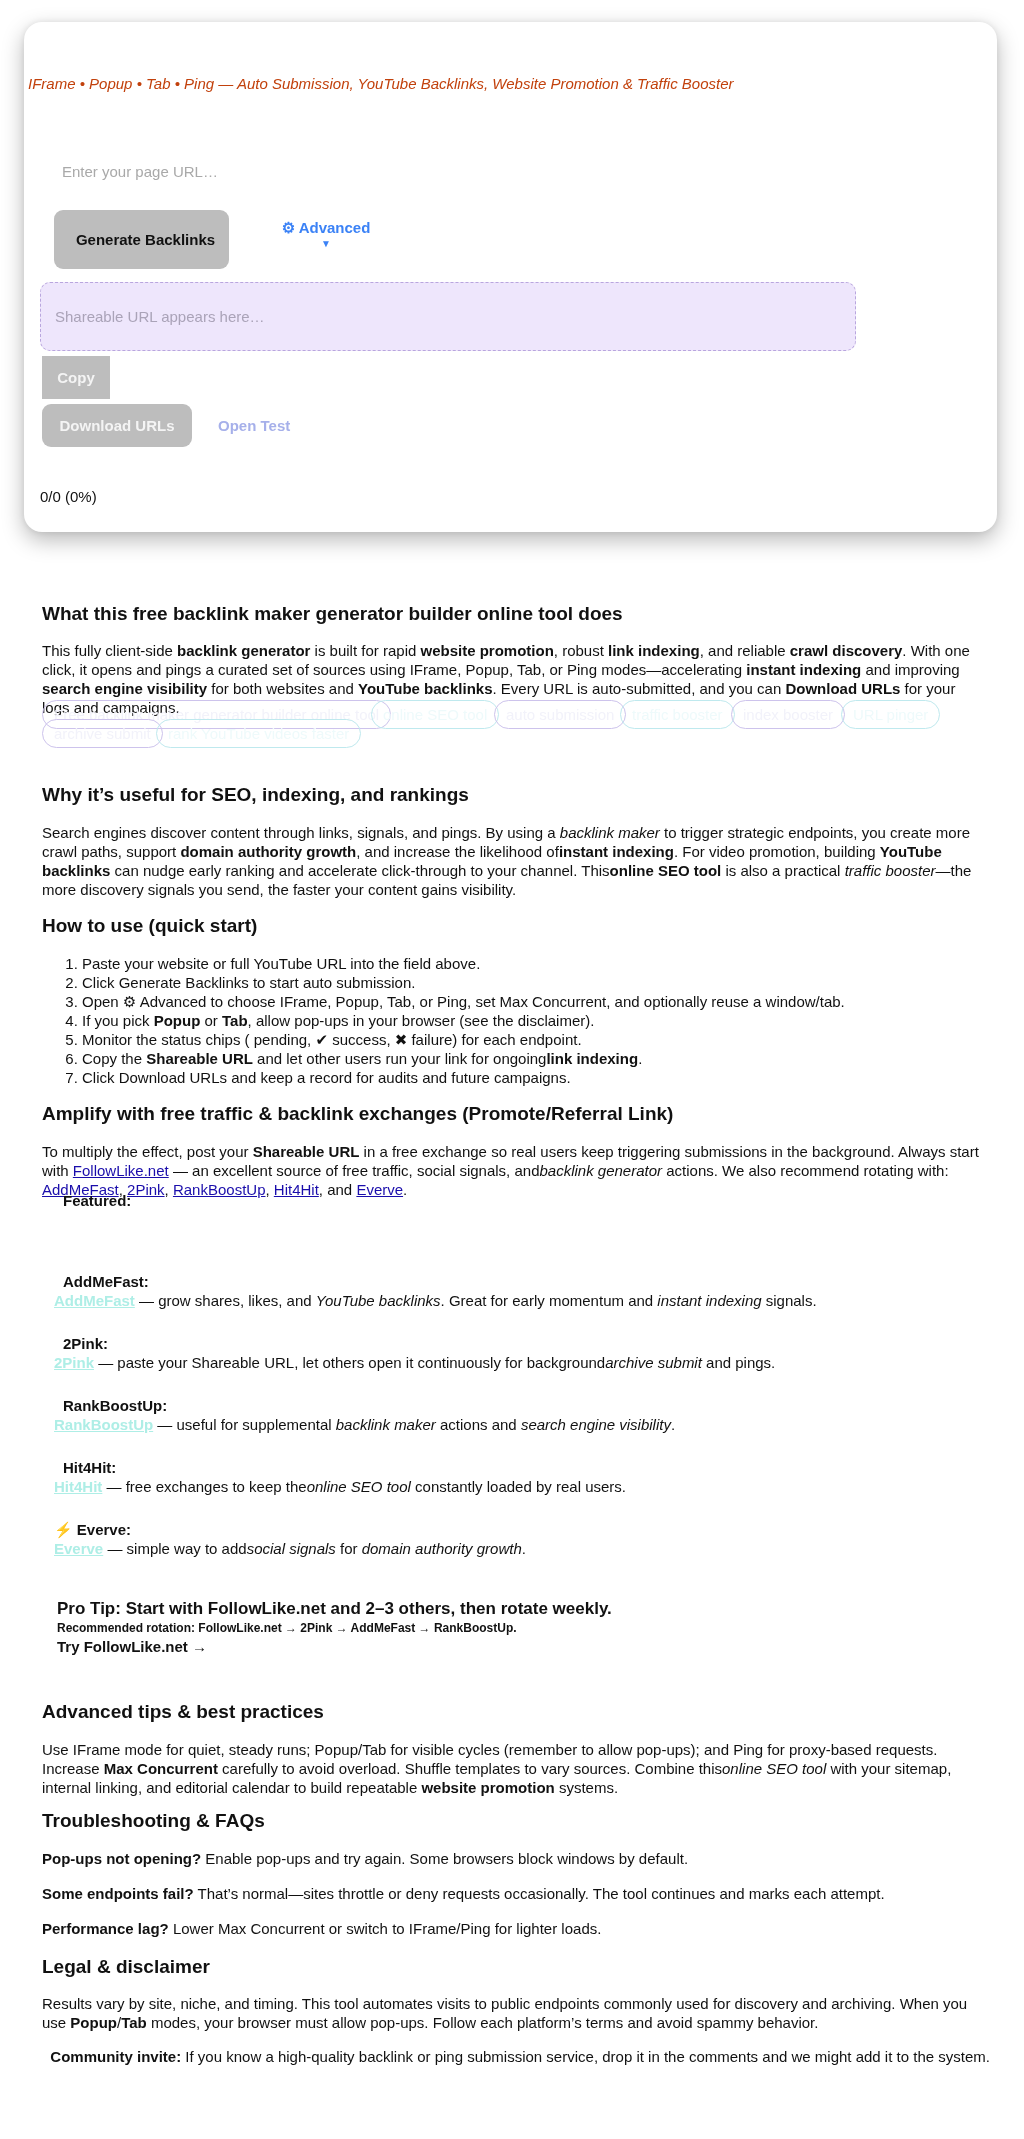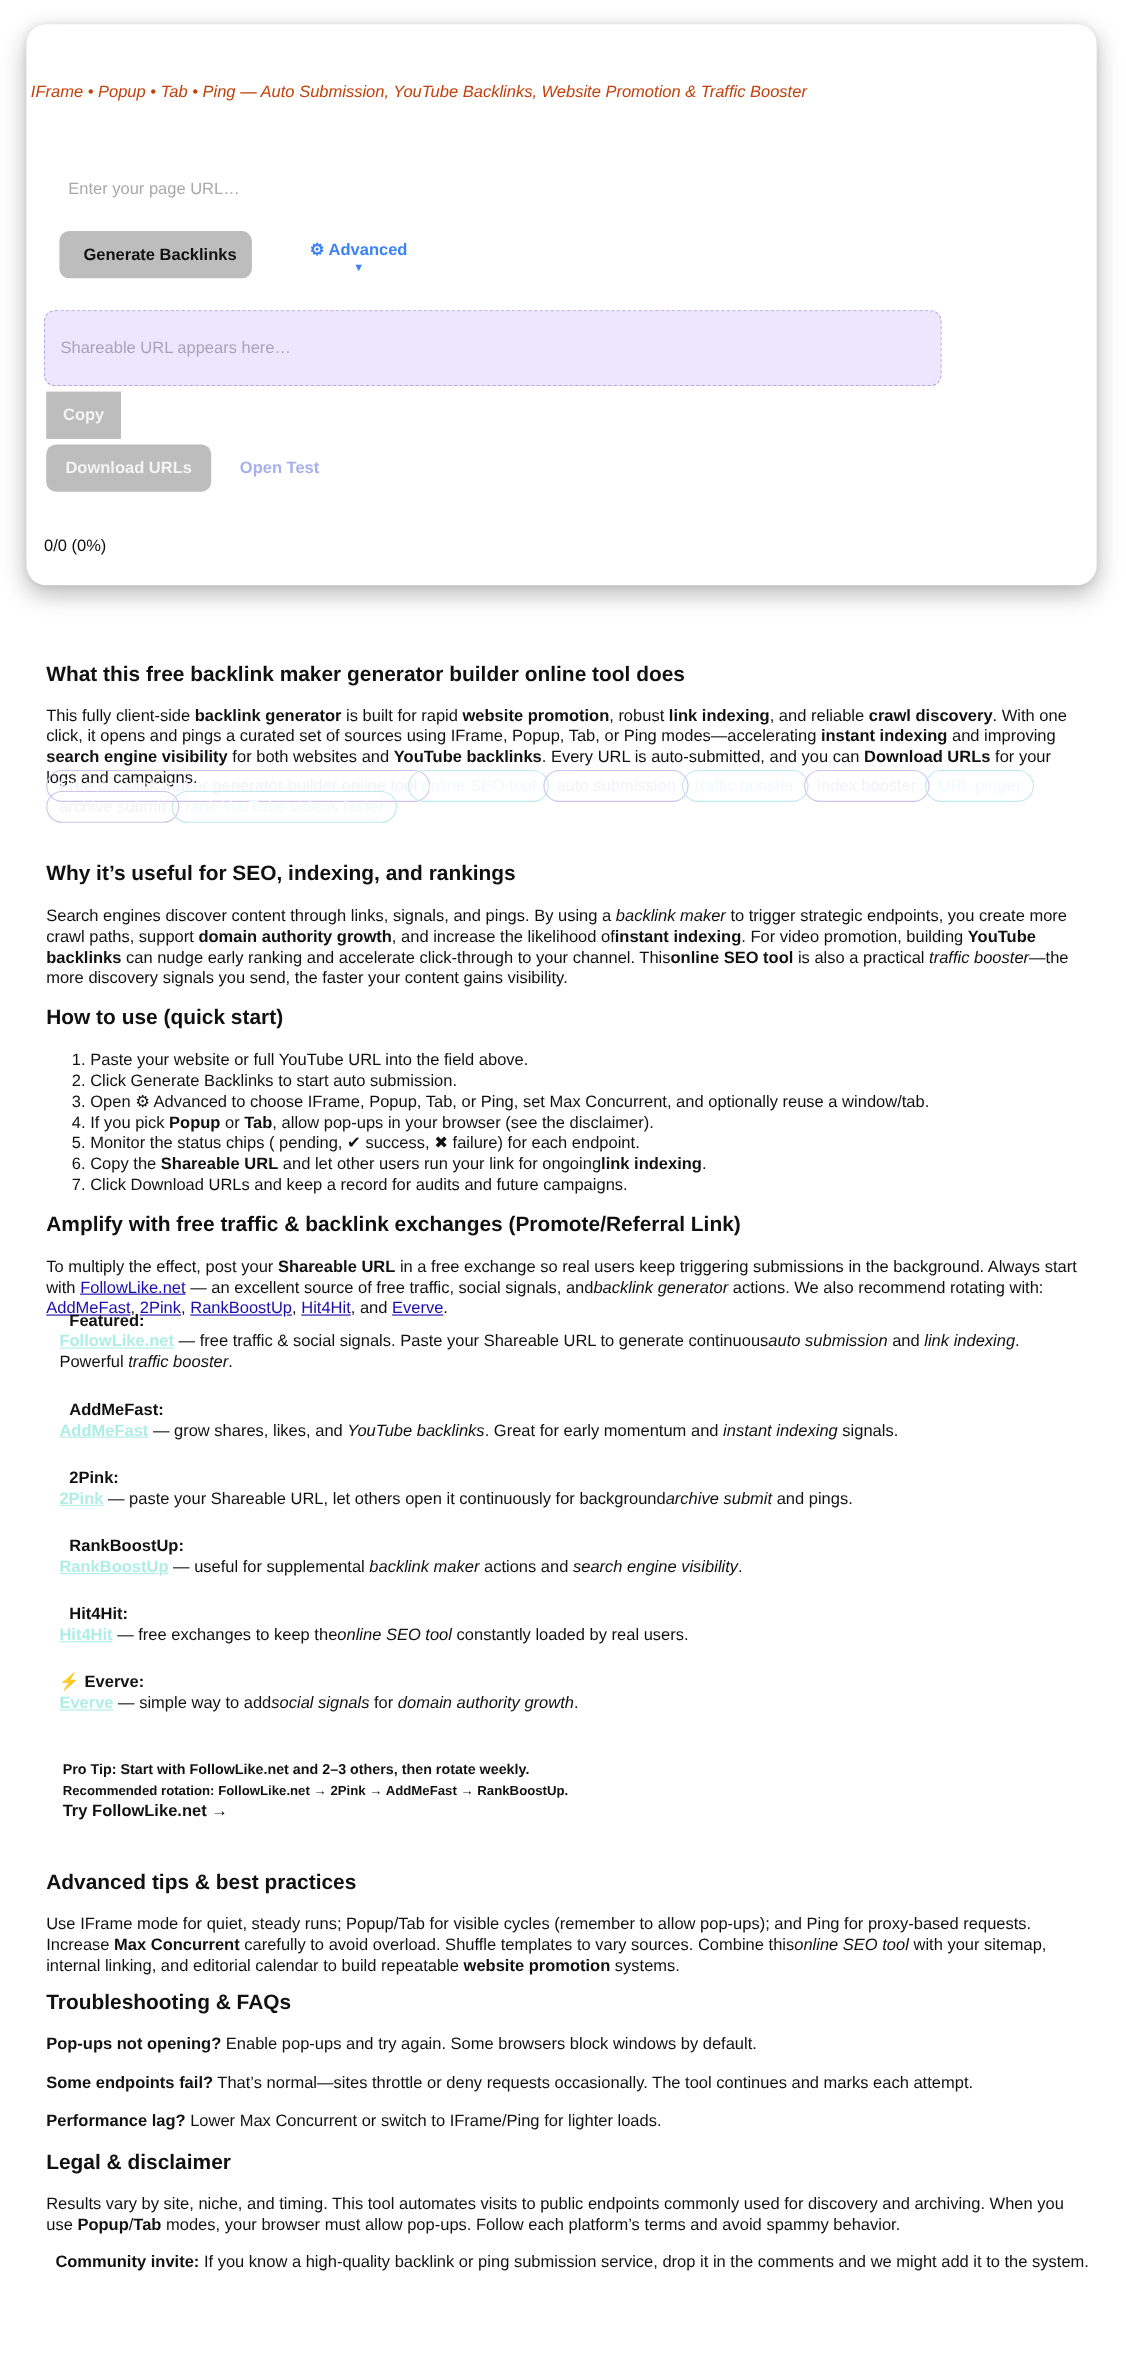--- a/index.html
+++ b/index.html
@@ -30,21 +30,21 @@
     position: absolute; left: 28px; top: 126px;
     width: 600px; height: 46px;
     border: none; outline: none; background: transparent;
     font-family: "Liberation Sans", sans-serif;
     font-size: 15px; color: #222;
     padding: 0 10px;
   }
   .url-input::placeholder { color: #a9a9a9; }
   .gen-btn {
     position: absolute; left: 30px; top: 188px;
-    width: 175px; height: 43px;
+    width: 175px; height: 59px;
     background: #bdbdbd; border: none; border-radius: 9px;
     font-family: "Liberation Sans", sans-serif;
     font-size: 15px; font-weight: bold; color: #111; padding-left: 14px;
   }
   .advanced {
     position: absolute; left: 232px; top: 197px;
     width: 140px; text-align: center;
     color: #3b82f6; font-weight: bold; font-size: 15px; line-height: 18px;
   }
   .advanced .arrow { display: block; font-size: 10px; line-height: 14px; }
@@ -96,21 +96,21 @@
     padding: 0 11px; white-space: nowrap;
   }
   .tag.cy { border-color: #bfe9ee; color: #eefafb; }
   ol { margin: 0; padding-left: 40px; }
   ol li { line-height: 19px; padding-left: 0; }
   a.ul { color: #1a0dab; text-decoration: underline; }
   .partner { position: absolute; left: 54px; width: 920px; }
   .partner .ph { font-weight: bold; padding-left: 9px; line-height: 19px; }
   .partner .pl { color: #aeeee6; font-weight: bold; }
   .protip { position: absolute; left: 57px; top: 1599px; }
-  .protip .t1 { font-weight: bold; font-size: 13px; line-height: 20px; }
+  .protip .t1 { font-weight: bold; font-size: 17px; line-height: 20px; }
   .protip .t2 { font-weight: bold; font-size: 12px; line-height: 18px; }
   .protip .t3 { font-weight: bold; font-size: 15px; line-height: 20px; }
 </style>
 </head>
 <body>
 
 <div class="card">
   <div class="tagline">IFrame • Popup • Tab • Ping — Auto Submission, YouTube Backlinks, Website Promotion &amp; Traffic Booster</div>
   <input class="url-input" type="text" placeholder="Enter your page URL…" style="">
   <button class="gen-btn">Generate Backlinks</button>
@@ -151,21 +151,20 @@
   <li class="rich">Monitor the status chips (   pending, ✔ success, ✖ failure) for each endpoint.</li>
   <li class="rich">Copy the <b>Shareable URL</b> and let other users run your link for ongoing<b>link indexing</b>.</li>
   <li class="rich">Click   Download URLs   and keep a record for audits and future campaigns.</li>
 </ol>
 
 <h2 class="sec" style="top:1070px;">Amplify with free traffic &amp; backlink exchanges (Promote/Referral Link)</h2>
 <p class="sec rich" style="top:1110px; width:945px;">To multiply the effect, post your <b>Shareable URL</b> in a free exchange so real users keep triggering submissions in the background. Always start with <a href="#" class="ul">FollowLike.net</a> — an excellent source of free traffic, social signals, and<i>backlink generator</i> actions. We also recommend rotating with: <a href="#" class="ul">AddMeFast</a>, <a href="#" class="ul">2Pink</a>, <a href="#" class="ul">RankBoostUp</a>, <a href="#" class="ul">Hit4Hit</a>, and <a href="#" class="ul">Everve</a>.</p>
 
 <div class="partner" style="top:1191px;">
   <div class="ph">Featured:</div>
-  <div><a class="pl" href="#">FollowLike.net</a><span class="rich"> — free traffic &amp; social signals. Paste your Shareable URL to generate continuous<i>auto submission</i> and <i>link indexing</i>. Powerful <i>traffic booster</i>.</span></div>
 </div>
 <div class="partner" style="top:1272px;">
   <div class="ph">AddMeFast:</div>
   <div><a class="pl" href="#">AddMeFast</a><span class="rich"> — grow shares, likes, and <i>YouTube backlinks</i>. Great for early momentum and <i>instant indexing</i> signals.</span></div>
 </div>
 <div class="partner" style="top:1334px;">
   <div class="ph">2Pink:</div>
   <div><a class="pl" href="#">2Pink</a><span class="rich"> — paste your Shareable URL, let others open it continuously for background<i>archive submit</i> and pings.</span></div>
 </div>
 <div class="partner" style="top:1396px;">

